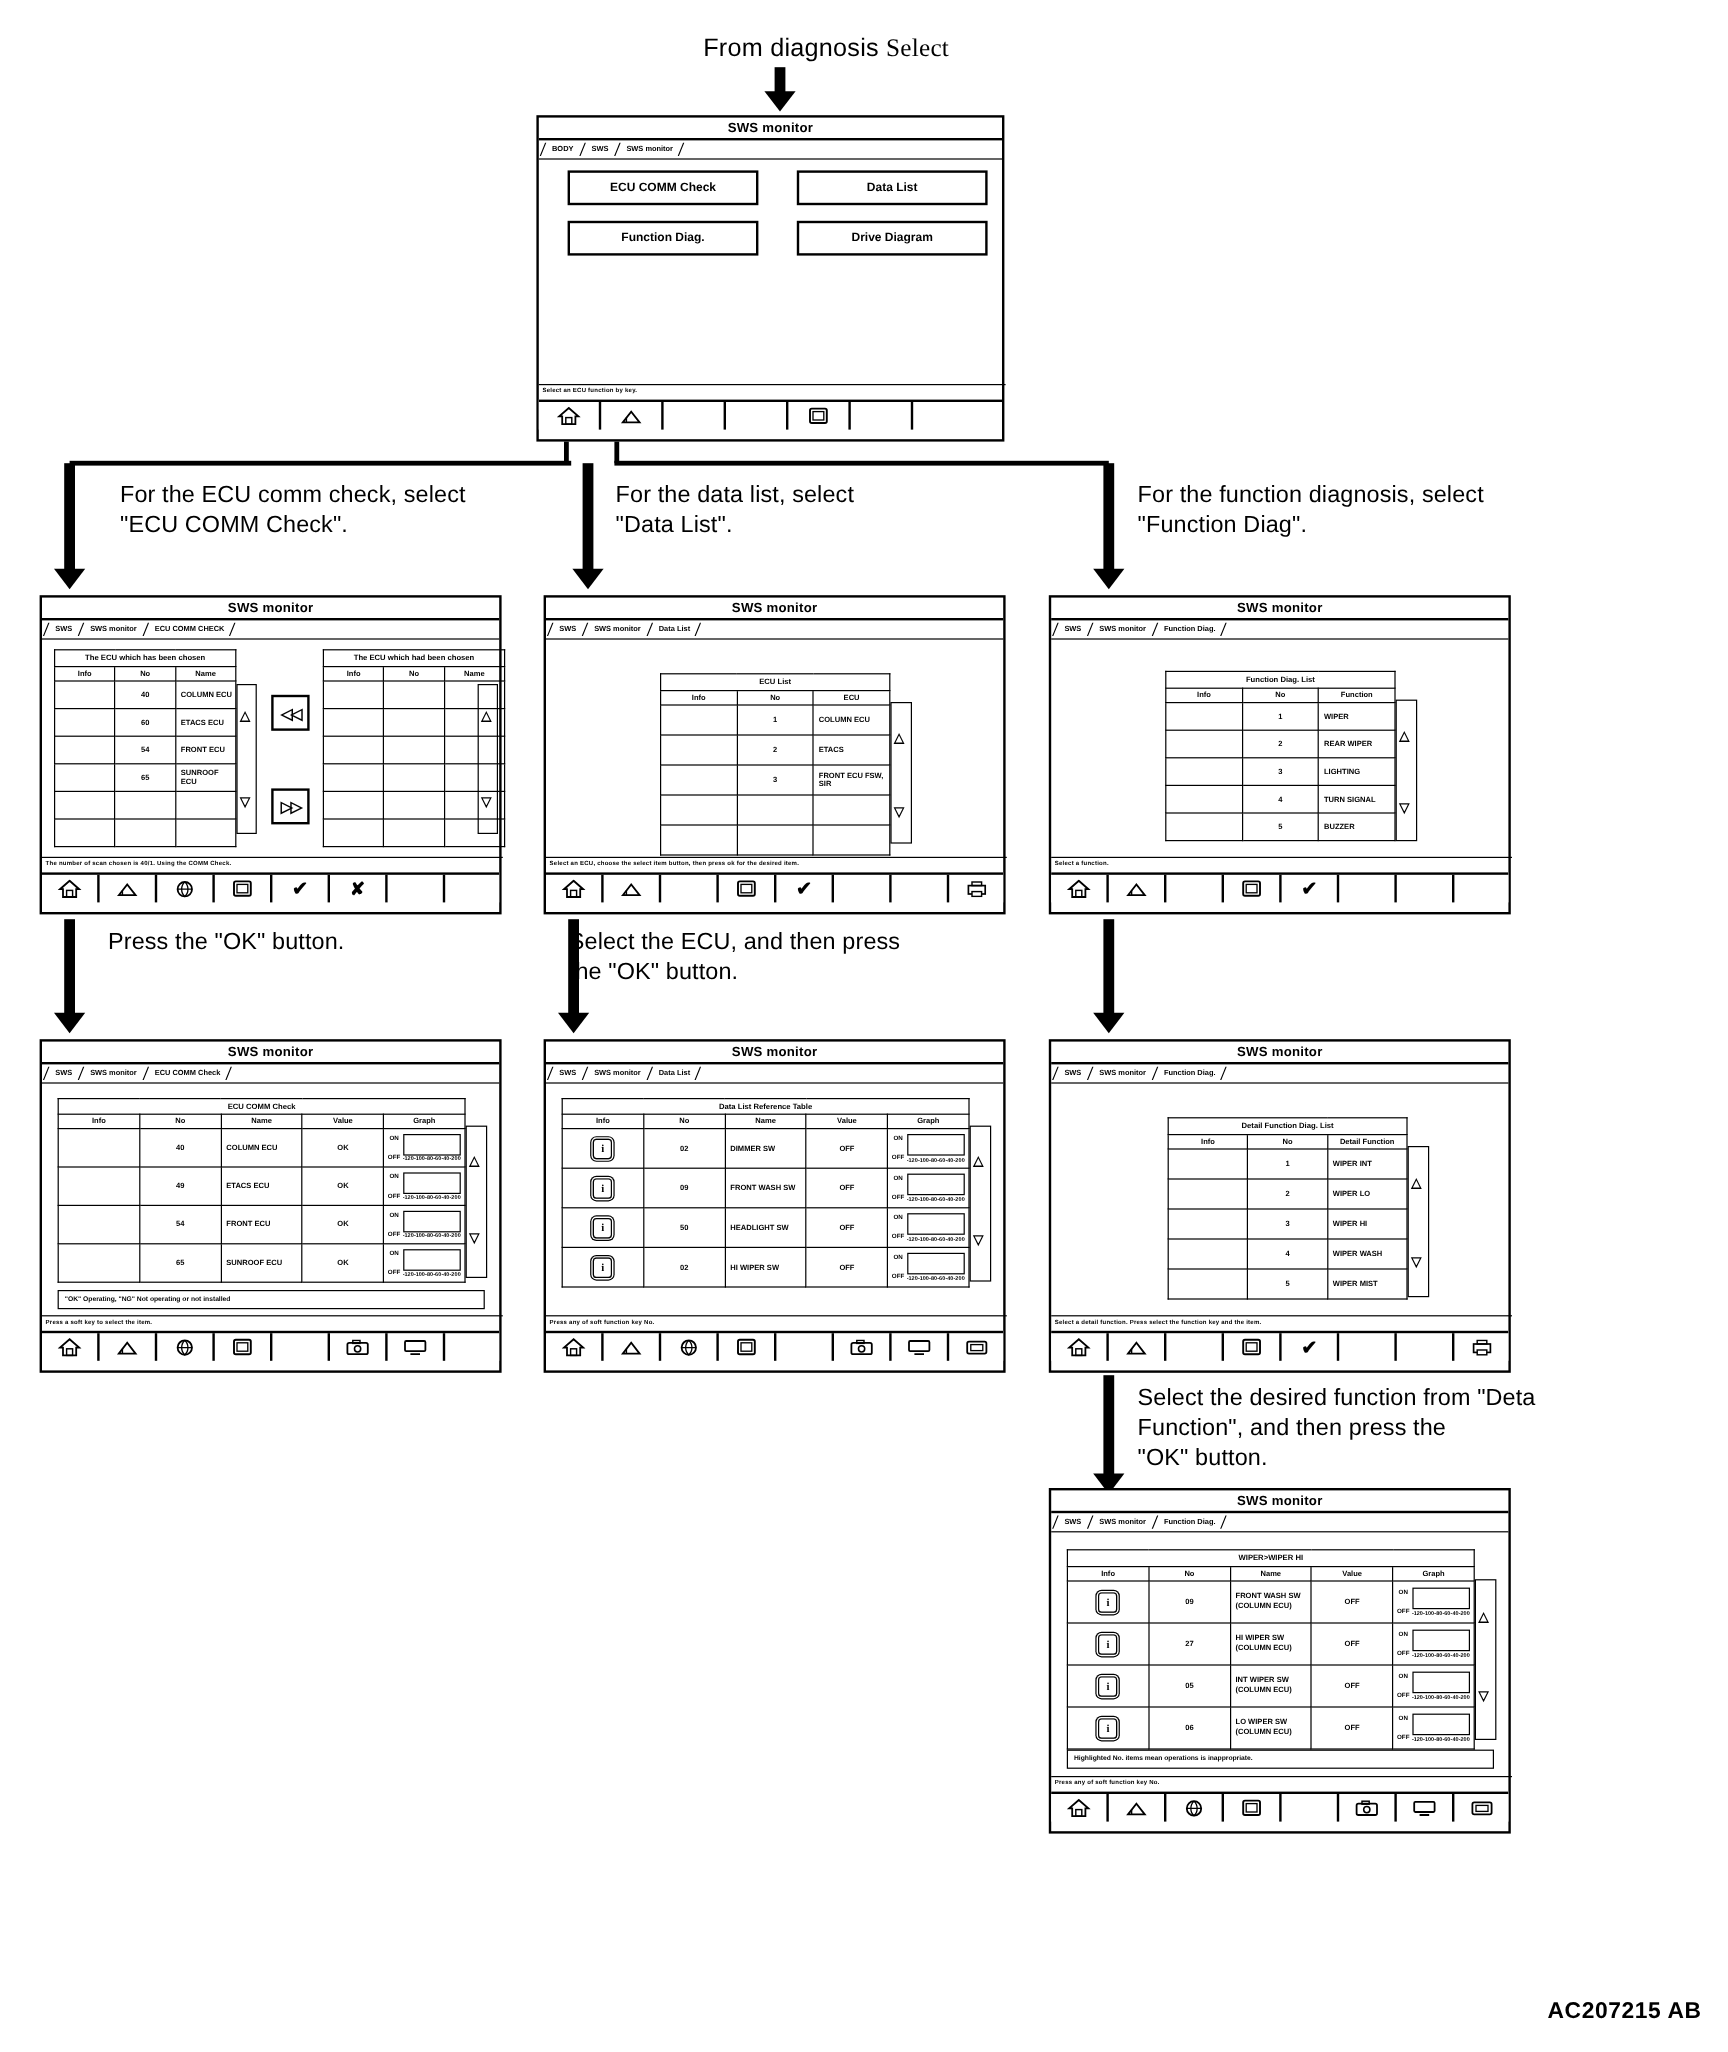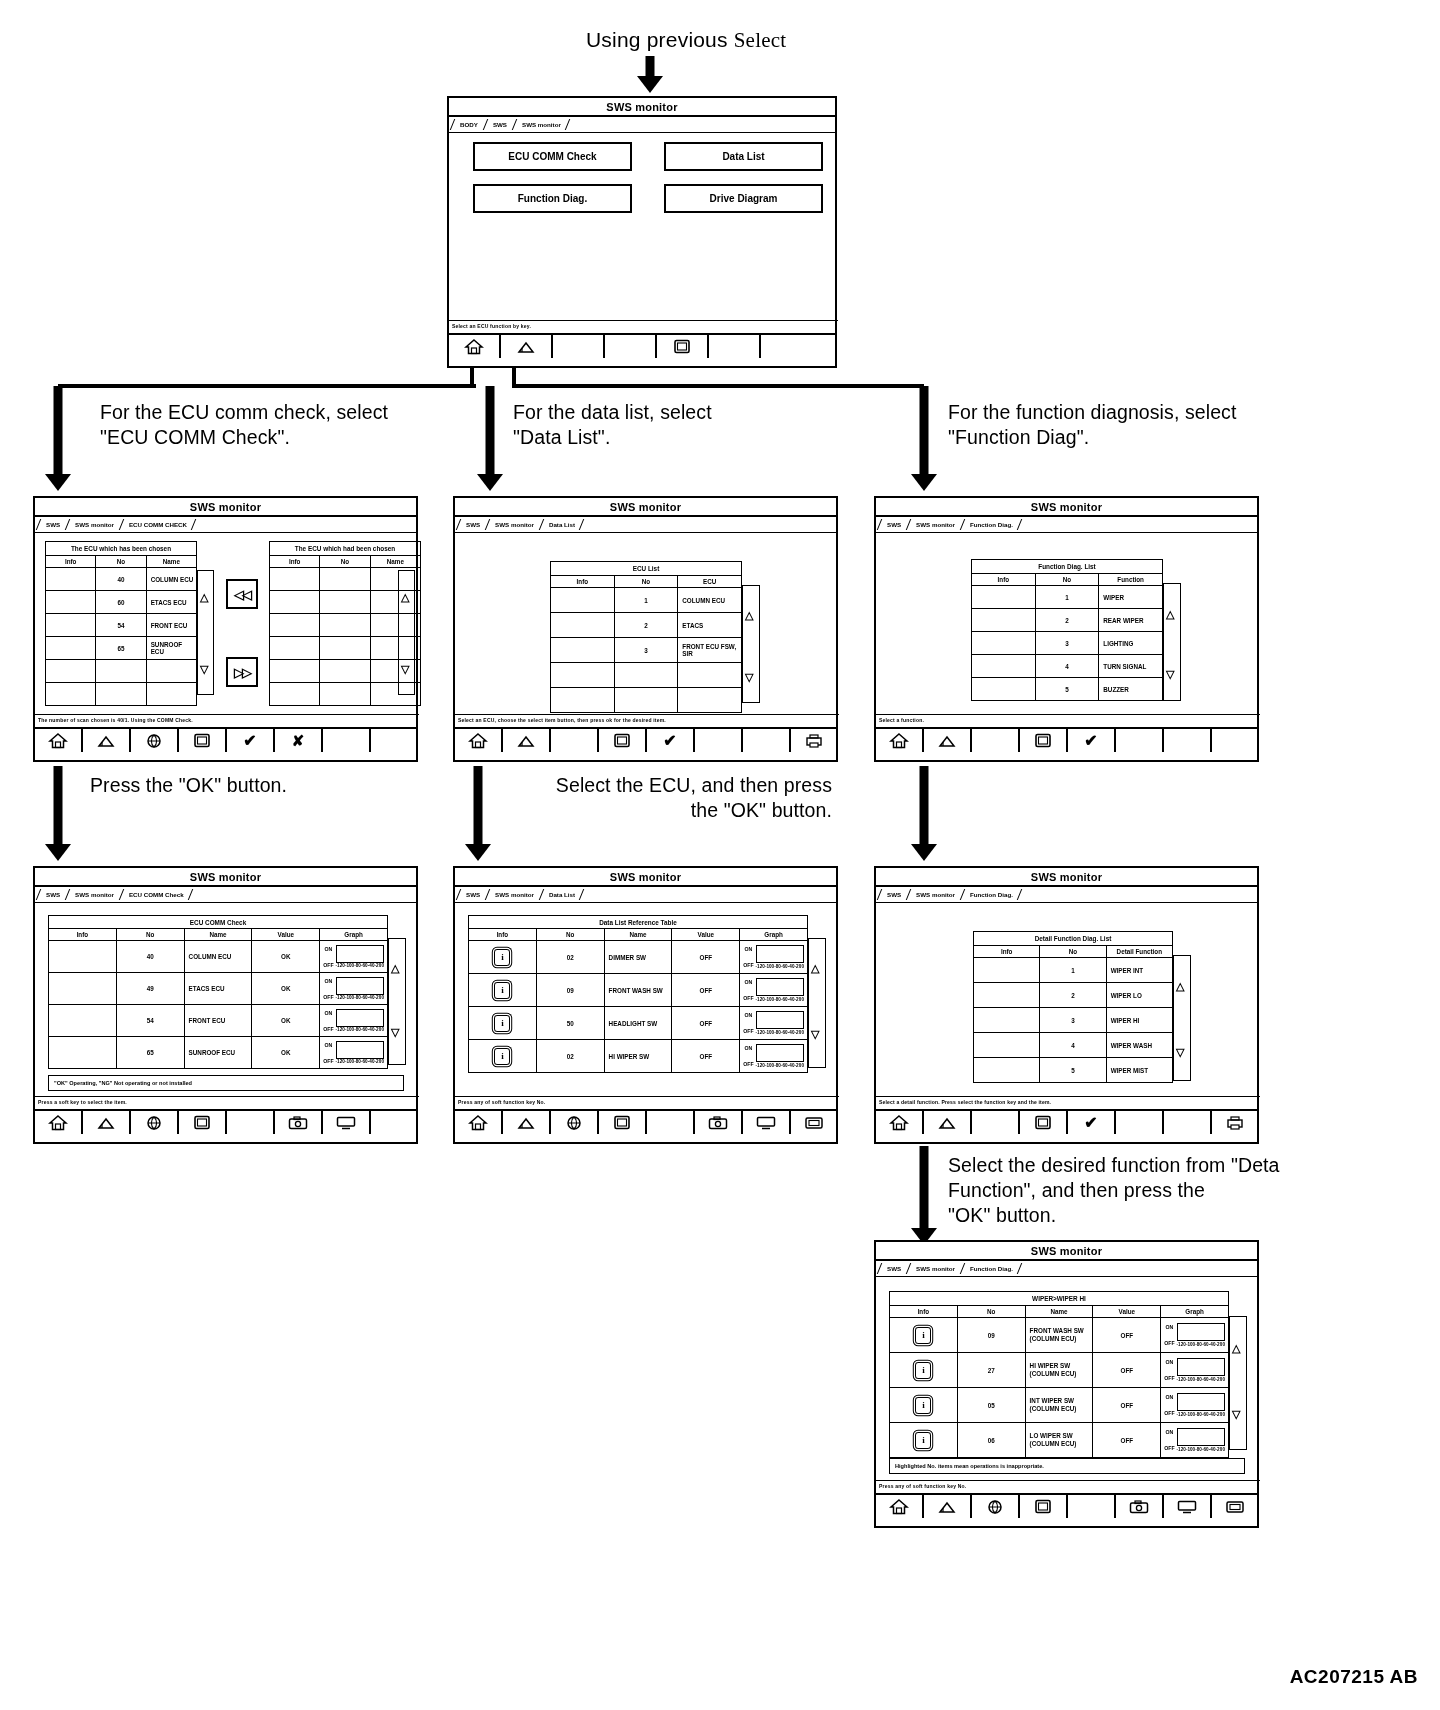--- a/index.html
+++ b/index.html
@@ -63,21 +63,21 @@
 
   .code{position:absolute;right:22px;bottom:22px;font-size:19px;font-weight:bold;letter-spacing:.5px;}
 
   svg{display:block;}
 </style>
 </head>
 <body>
 
 <div class="stage">
 
-  <div class="top-caption"><span>Using previous </span><span class="serif">Select</span></div>
+  <div class="top-caption"><span>From diagnosis </span><span class="serif">Select</span></div>
 
   <div class="arrow-v" style="left:637px;top:56px;width:26px;height:38px;">
     <div class="shaft" style="top:0;width:9px;height:24px;"></div>
     <div class="head" style="top:20px;"></div>
   </div>
 
   <div class="win" style="left:447px;top:96px;width:390px;height:272px;">
     <div class="win-title">SWS monitor</div>
     <div class="win-body" style="height:241px;">
       <div class="breadcrumb">
@@ -454,21 +454,21 @@
   <div class="arrow-v" style="left:465px;top:766px;width:26px;height:100px;">
     <div class="shaft" style="top:0;width:9px;height:82px;"></div>
     <div class="head" style="top:78px;"></div>
   </div>
   <div class="arrow-v" style="left:911px;top:766px;width:26px;height:100px;">
     <div class="shaft" style="top:0;width:9px;height:82px;"></div>
     <div class="head" style="top:78px;"></div>
   </div>
 
   <div class="instr" style="left:90px;top:773px;width:330px;">Press the "OK" button.</div>
-  <div class="instr" style="left:492px;top:773px;width:340px;text-align:right;">Select the ECU, and then press
+  <div class="instr" style="left:474px;top:773px;width:340px;">Select the ECU, and then press
 the "OK" button.</div>
 
   <div class="win" style="left:33px;top:866px;width:385px;height:278px;">
     <div class="win-title">SWS monitor</div>
     <div class="win-body" style="height:247px;">
       <div class="breadcrumb">
         <span class="crumb">SWS</span>
         <span class="crumb">SWS monitor</span>
         <span class="crumb last">ECU COMM Check</span>
       </div>

